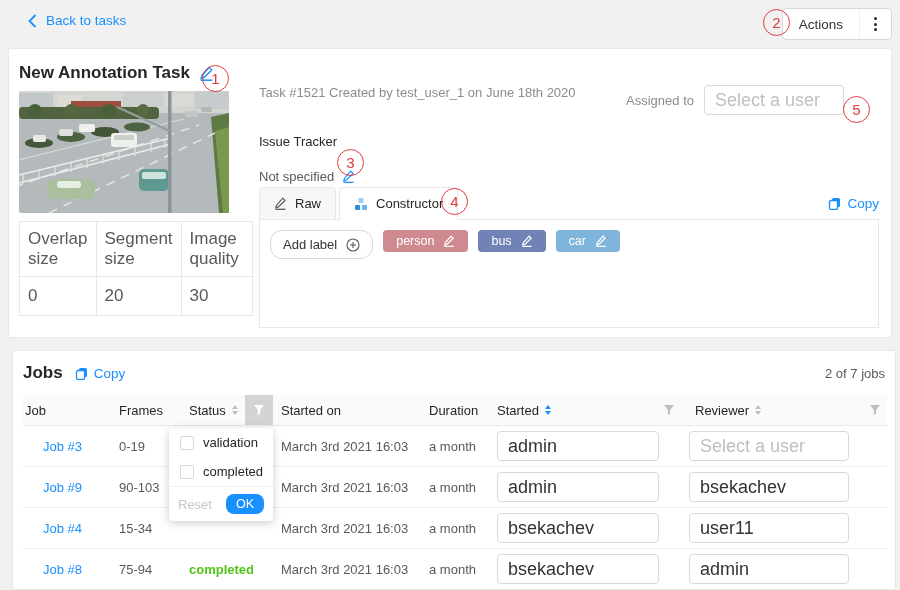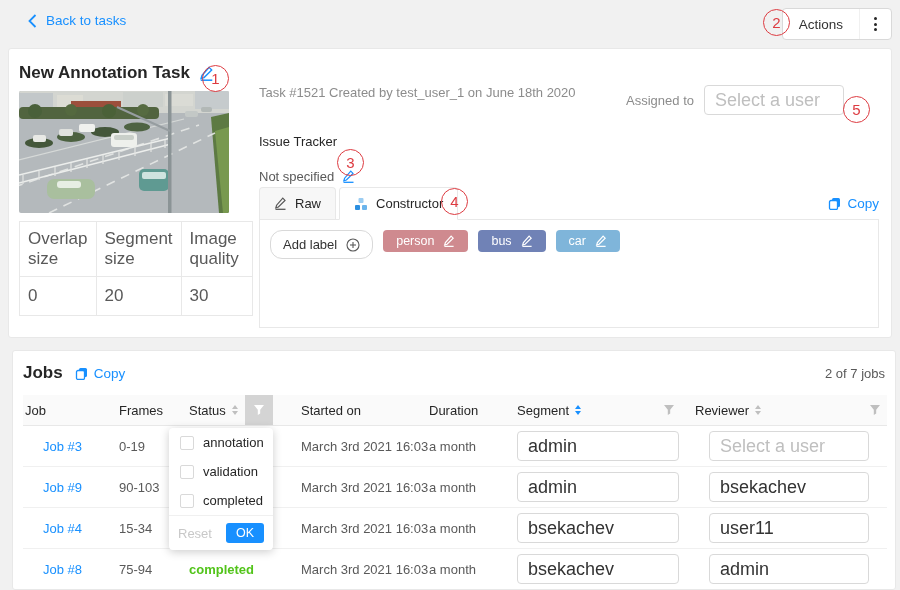--- a/index.html
+++ b/index.html
@@ -57,41 +57,41 @@
   .jobs-card { left:12px; top:350px; width:884px; height:240px; overflow:hidden; }
   .jobs-head { position:absolute; left:10px; top:12px; right:10px; display:flex; align-items:center; gap:10px; }
   .jobs-title { font-size:17px; font-weight:700; color:#262626; }
   .jobs-count { margin-left:auto; color:#595959; font-size:13px; }
 
   .jobs-table { position:absolute; left:10px; top:44px; width:864px; }
   .jt-row { display:grid; grid-template-columns:96px 70px 56px 28px 156px 60px 168px 24px 182px 24px; align-items:center; border-bottom:1px solid #f0f0f0; height:41px; font-size:13px; color:#595959; }
   .jt-header { height:31px; background:#fafafa; border-bottom:1px solid #e8e8e8; color:#262626; }
   .hc { display:flex; align-items:center; gap:6px; height:100%; }
   .hc.first { padding-left:2px; }
-  .pad8 { padding-left:16px;margin-left:12px; }
+  .pad8 { padding-left:8px; }
   .pad14 { padding-left:14px; }
   .sorter { display:flex; flex-direction:column; gap:1.5px; cursor:pointer; }
   .caret-up { width:0; height:0; border-left:3.5px solid transparent; border-right:3.5px solid transparent; border-bottom:4px solid #bfbfbf; }
   .caret-down { width:0; height:0; border-left:3.5px solid transparent; border-right:3.5px solid transparent; border-top:4px solid #bfbfbf; }
   .sorter.blue .caret-up { border-bottom-color:#1890ff; }
   .sorter.blue .caret-down { border-top-color:#1890ff; }
   .filter-cell { height:100%; display:flex; align-items:center; justify-content:center; cursor:pointer; }
   .filter-cell.active { background:#d4d4d4; }
   .job-link { color:#1890ff; padding-left:20px; cursor:pointer; }
   .user-input { width:162px; }
   .reviewer-input { width:160px; }
   .status-completed { color:#52c41a; font-weight:700; display:flex; align-items:center; gap:6px; }
 
   
   .filter-dropdown { position:absolute; left:169px; top:428px; width:104px; background:#fff; border-radius:4px; box-shadow:0 2px 10px rgba(0,0,0,0.2); z-index:30; overflow:hidden; }
   .fd-item { display:flex; align-items:center; gap:9px; padding:7px 11px; color:#262626; font-size:13px; cursor:pointer; }
   .fd-checkbox { width:14px; height:14px; border:1px solid #d9d9d9; border-radius:2px; background:#fff; flex:none; }
   .fd-footer { border-top:1px solid #f0f0f0; padding:7px 9px; display:flex; justify-content:space-between; align-items:center; }
   .fd-reset { color:#c8c8c8; font-size:13px; cursor:not-allowed; }
-  .fd-ok { background:#1890ff; color:#fff; border:none; border-radius:3px; padding:3px 10px; font-size:12.5px; cursor:pointer; font-family:"Liberation Sans", sans-serif; }
+  .fd-ok { background:#1890ff; color:#fff; border:none; border-radius:8px; padding:3px 10px; font-size:12.5px; cursor:pointer; font-family:"Liberation Sans", sans-serif; }
 </style>
 </head>
 <body>
 
 <div class="back-link">
   <svg width="9" height="14" viewBox="0 0 9 14">
       <path d="M7.5 1 L1.5 7 L7.5 13" fill="none" stroke="#1890ff" stroke-width="1.8"></path>
     </svg>
   <span>Back to tasks</span>
 </div>
@@ -312,21 +312,21 @@
             <path d="M1 1h10L7.2 5.8v3.7L4.8 11V5.8Z" fill="#ffffff"></path>
           </svg>
       </div>
       <div class="hc pad8">
           <span>Started on</span>
         </div>
       <div class="hc">
           <span>Duration</span>
         </div>
       <div class="hc pad8">
-        <span>Segment</span>
+        <span>Started</span>
         <span class="sorter blue">
             <i class="caret-up"></i>
             <i class="caret-down"></i>
           </span>
       </div>
       <div class="filter-cell">
         <svg width="12" height="12" viewBox="0 0 12 12">
             <path d="M1 1h10L7.2 5.8v3.7L4.8 11V5.8Z" fill="#bfbfbf"></path>
           </svg>
       </div>
@@ -400,24 +400,20 @@
       <div></div>
       <div class="pad8"><input class="select-input reviewer-input" readonly="" value="admin" style=""></div>
       <div></div>
     </div>
   </div>
 </div>
 
 <div class="filter-dropdown">
   <div class="fd-item">
     <span class="fd-checkbox"></span>
-    <span>annotation</span>
-  </div>
-  <div class="fd-item">
-    <span class="fd-checkbox"></span>
     <span>validation</span>
   </div>
   <div class="fd-item">
     <span class="fd-checkbox"></span>
     <span>completed</span>
   </div>
   <div class="fd-footer">
     <span class="fd-reset">Reset</span>
     <button class="fd-ok">OK</button>
   </div>

